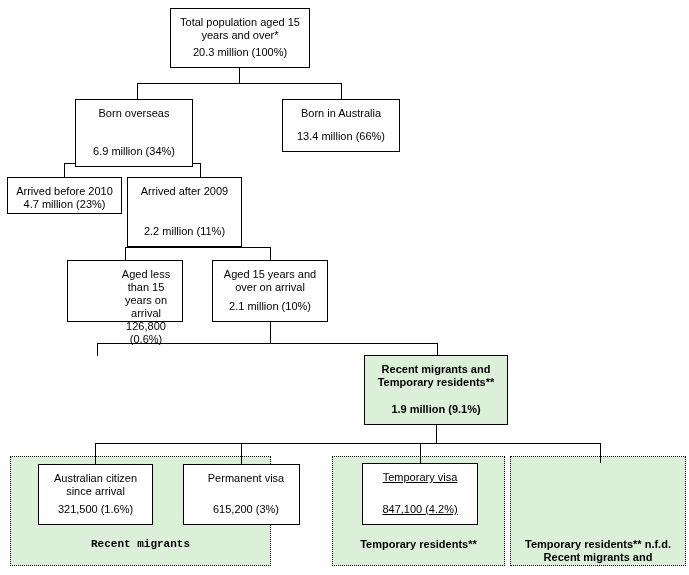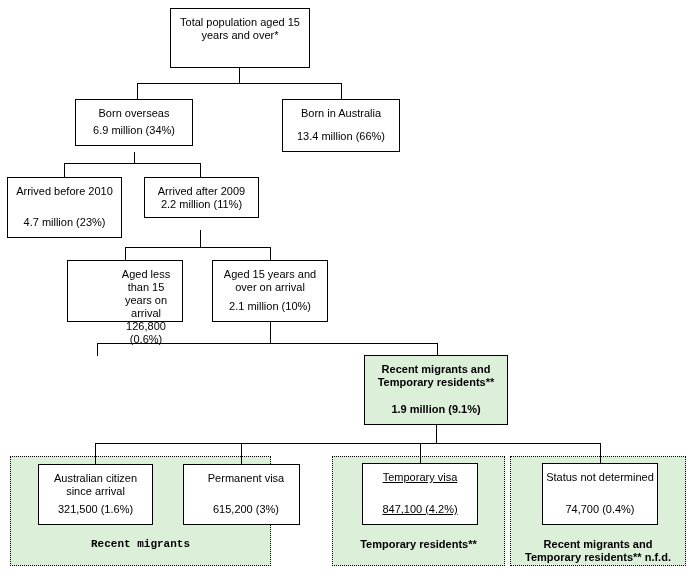--- a/index.html
+++ b/index.html
@@ -60,22 +60,22 @@
     </div>
   </div>
   <div class="group" style="left:332px; top:456px; width:173px; height:110px;">
     <div class="caption">
       <div>Temporary residents**</div>
       <div></div>
     </div>
   </div>
   <div class="group" style="left:510px; top:456px; width:176px; height:110px;">
     <div class="caption">
+      <div>Temporary residents** n.f.d.</div>
       <div>Recent migrants and</div>
-      <div>Temporary residents** n.f.d.</div>
     </div>
   </div>
 
   <div class="vline" style="left:239px; top:68px;  width:1px;   height:15px;"></div>
   <div class="hline" style="left:137px; top:83px;  width:205px; height:1px;"></div>
   <div class="vline" style="left:137px; top:83px;  width:1px;   height:16px;"></div>
   <div class="vline" style="left:341px; top:83px;  width:1px;   height:16px;"></div>
 
   <div class="vline" style="left:134px; top:152px; width:1px;   height:11px;"></div>
   <div class="hline" style="left:64px;  top:163px; width:137px; height:1px;"></div>
@@ -94,38 +94,39 @@
 
   <div class="vline" style="left:436px; top:425px; width:1px;   height:18px;"></div>
   <div class="hline" style="left:95px;  top:443px; width:506px; height:1px;"></div>
   <div class="vline" style="left:95px;  top:443px; width:1px;   height:21px;"></div>
   <div class="vline" style="left:241px; top:443px; width:1px;   height:21px;"></div>
   <div class="vline" style="left:420px; top:443px; width:1px;   height:20px;"></div>
   <div class="vline" style="left:600px; top:443px; width:1px;   height:20px;"></div>
 
   <div class="node" style="left:170px; top:8px; width:140px; height:60px;">
     <div class="label">Total population aged 15 years and over*</div>
+    <div class="value">20.3 million  (100%)</div>
   </div>
 
-  <div class="node" style="left:75px; top:99px; width:118px; height:47px;">
+  <div class="node" style="left:75px; top:99px; width:118px; height:68px;">
     <div class="label">Born overseas</div>
     <div class="value">6.9 million  (34%)</div>
   </div>
 
   <div class="node" style="left:282px; top:99px; width:118px; height:53px;">
     <div class="label">Born in Australia</div>
     <div class="value">13.4 million (66%)</div>
   </div>
 
-  <div class="node" style="left:7px; top:177px; width:115px; height:61px;">
+  <div class="node" style="left:7px; top:177px; width:115px; height:37px;">
     <div class="label">Arrived before 2010</div>
     <div class="value">4.7 million (23%)</div>
   </div>
 
-  <div class="node" style="left:144px; top:177px; width:115px; height:41px;">
+  <div class="node" style="left:127px; top:177px; width:115px; height:70px;">
     <div class="label">Arrived after 2009</div>
     <div class="value">2.2 million (11%)</div>
   </div>
 
   <div class="node" style="left:67px; top:260px; width:116px; height:62px;padding-left:45px;">
     <div class="label">Aged less than 15 years on arrival</div>
     <div class="value">126,800 (0.6%)</div>
   </div>
 
   <div class="node" style="left:212px; top:260px; width:116px; height:62px;">
@@ -147,18 +148,14 @@
   <div class="node" style="left:183px; top:464px; width:117px; height:61px;padding-left:12px;">
     <div class="label">Permanent visa</div>
     <div class="value">615,200 (3%)</div>
   </div>
 
   <div class="node" style="left:362px; top:463px; width:116px; height:62px;text-decoration:underline;">
     <div class="label">Temporary visa</div>
     <div class="value">847,100 (4.2%)</div>
   </div>
 
-  <div class="node" style="left:542px; top:463px; width:116px; height:62px;">
-    <div class="label">Status not determined</div>
-    <div class="value">74,700 (0.4%)</div>
-  </div>
 
 </div>
 
 </body></html>

